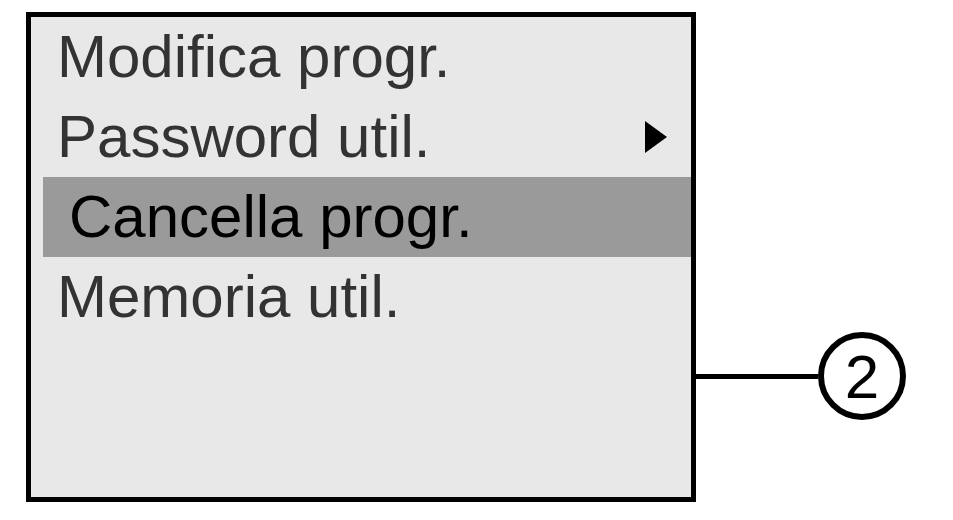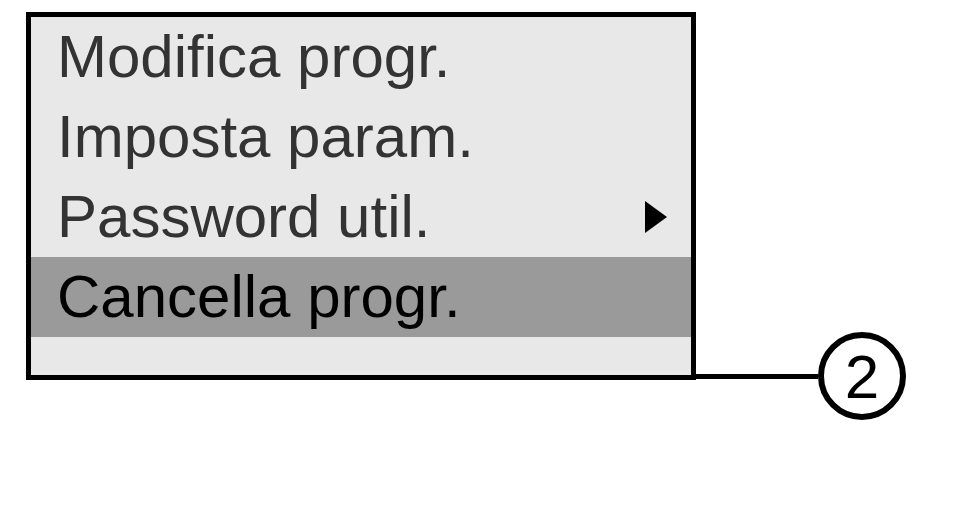--- a/index.html
+++ b/index.html
@@ -12,38 +12,39 @@
       height: 520px;
       background: #ffffff;
       position: relative;
       font-family: Arial, Helvetica, sans-serif;
     }
     .menu-box {
       position: absolute;
       left: 26px;
       top: 12px;
       width: 670px;
-      height: 368px;
+      height: 490px;
       border: 5px solid #000000;
       background: #e8e8e8;
     }
     .menu-item {
       display: flex;
       align-items: center;
       justify-content: space-between;
       height: 80px;
       padding-left: 26px;
       padding-right: 24px;
       font-size: 60px;
       color: #333333;
       line-height: 1;
     }
     .menu-item.highlighted {
       background: #9a9a9a;
       color: #000000;
+      margin-left: 12px;
     }
     .menu-item-label {
       white-space: nowrap;
     }
     .submenu-arrow {
       width: 0;
       height: 0;
       border-top: 16px solid transparent;
       border-bottom: 16px solid transparent;
       border-left: 22px solid #000000;
@@ -74,28 +75,28 @@
     }
   </style>
 </head>
 <body>
 
 <div class="menu-box">
   <div class="menu-item">
     <span class="menu-item-label">Modifica progr.</span>
   </div>
   <div class="menu-item">
-    <span class="menu-item-label">Imposta param.</span>
-  </div>
-  <div class="menu-item">
     <span class="menu-item-label">Password util.</span>
     <span class="submenu-arrow"></span>
   </div>
   <div class="menu-item highlighted">
     <span class="menu-item-label">Cancella progr.</span>
+  </div>
+  <div class="menu-item">
+    <span class="menu-item-label">Memoria util.</span>
   </div>
 </div>
 
 <div class="callout">
   <div class="callout-line"></div>
   <div class="callout-circle">
     <span>2</span>
   </div>
 </div>
 

